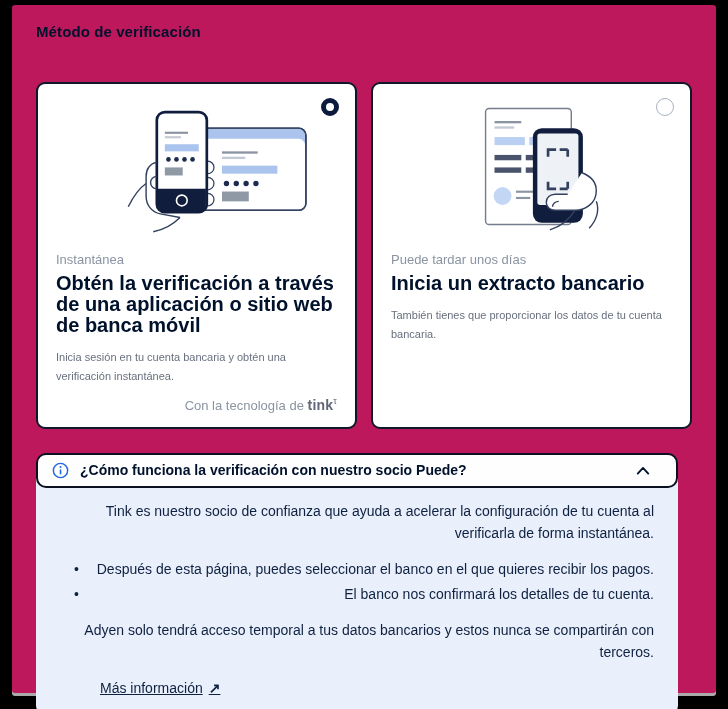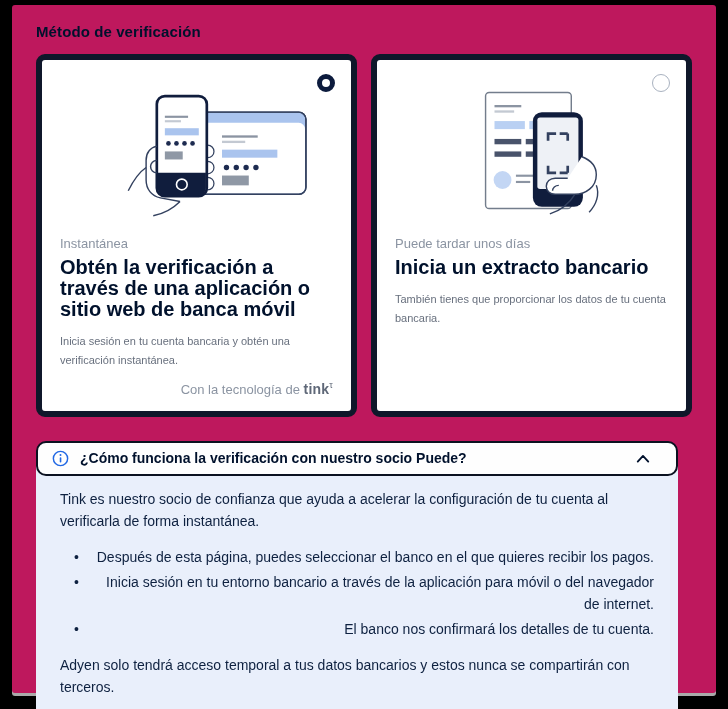--- a/index.html
+++ b/index.html
@@ -11,23 +11,23 @@
     background:#be185d; border-radius:3px;
     box-shadow:0 3px 0 rgba(200,200,200,.85);
   }
   .content{padding:14px 24px 0 24px; color:#00112c;}
 
   .page-title{font-size:15px;font-weight:700;color:#00112c;margin:4px 0 14px 0;letter-spacing:.1px;}
 
   .cards{display:flex;gap:14px;}
   .card{
     position:relative; flex:1; background:#fff;
-    border:6px solid #0f172a; border-radius:9px;
-    padding:22px 18px 14px 18px; min-height:306px;
-    display:flex; flex-direction:column; cursor:pointer;
+    border:2px solid #0f172a; border-radius:9px;
+    padding:14px 18px 14px 18px; min-height:306px;
+    display:flex; flex-direction:column; cursor:pointer;margin-top:28px;
   }
   .radio{
     position:absolute; top:14px; right:16px;
     width:18px;height:18px;border-radius:50%;
     background:#fff;border:1.5px solid #a9b2c0;
   }
   .radio.selected{border:5.5px solid #0c1b3d;}
 
   .illustration{height:146px;display:flex;align-items:center;justify-content:center;margin-bottom:8px;}
 
@@ -53,21 +53,21 @@
   .icon-info{width:17px;height:17px;flex:0 0 auto;}
   .icon-chevron{width:14px;height:9px;flex:0 0 auto;}
 
   .accordion-panel{
     position:relative; z-index:1;
     background:#e9effb;
     margin-top:-10px; padding:22px 24px 18px 24px;
     border-radius:0 0 12px 12px;
     color:#0e2140; font-size:14px; line-height:22px;
   }
-  .accordion-panel p{margin:0 0 6px 0;}
+  .accordion-panel p{margin:0 0 6px 0;text-align:right;}
   .panel-list{list-style:none;margin:14px 0 14px 0;padding:0 0 0 30px;}
   .panel-list li{position:relative;margin:0 0 3px 0;text-align:right;}
   .panel-list li::before{content:"•";position:absolute;left:-16px;color:#0e2140;}
   .more-info{
     display:inline-flex;align-items:center;gap:6px;
     margin-top:8px;color:#0e2140;font-size:14px;
     text-decoration:underline;cursor:pointer;margin-left:40px;
   }
   .arrow-ne{font-style:normal;text-decoration:none;display:inline-block;font-weight:700;font-size:14px;}
 
@@ -181,21 +181,20 @@
         <span class="accordion-title">¿Cómo funciona la verificación con nuestro socio Puede?</span>
         <svg class="icon-chevron" viewBox="0 0 16 10">
           <path d="M2 8.5 L8 2 L14 8.5" fill="none" stroke="#00112c" stroke-width="2.1" stroke-linecap="round" stroke-linejoin="round"></path>
         </svg>
       </div>
 
       <div class="accordion-panel">
         <p>Tink es nuestro socio de confianza que ayuda a acelerar la configuración de tu cuenta al verificarla de forma instantánea.</p>
         <ul class="panel-list">
           <li>Después de esta página, puedes seleccionar el banco en el que quieres recibir los pagos.</li>
-          <li>Inicia sesión en tu entorno bancario a través de la aplicación para móvil o del navegador de internet.</li>
           <li>El banco nos confirmará los detalles de tu cuenta.</li>
         </ul>
         <p>Adyen solo tendrá acceso temporal a tus datos bancarios y estos nunca se compartirán con terceros.</p>
         <a class="more-info">
           <span>Más información</span>
           <span class="arrow-ne">↗</span>
         </a>
       </div>
     </div>
 

